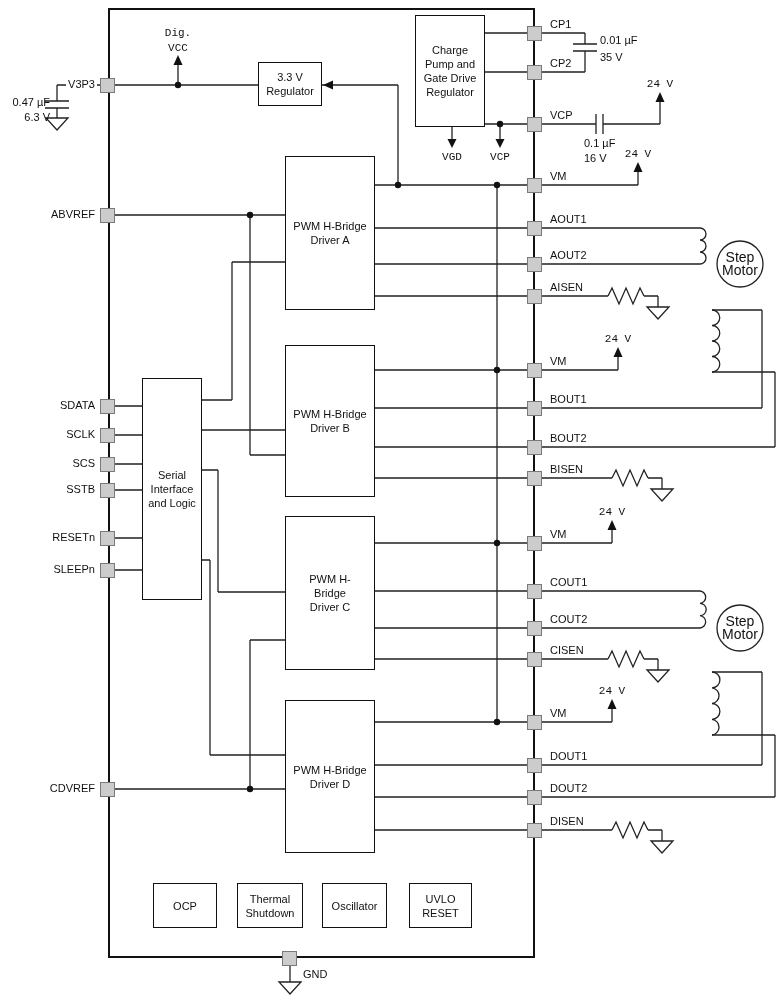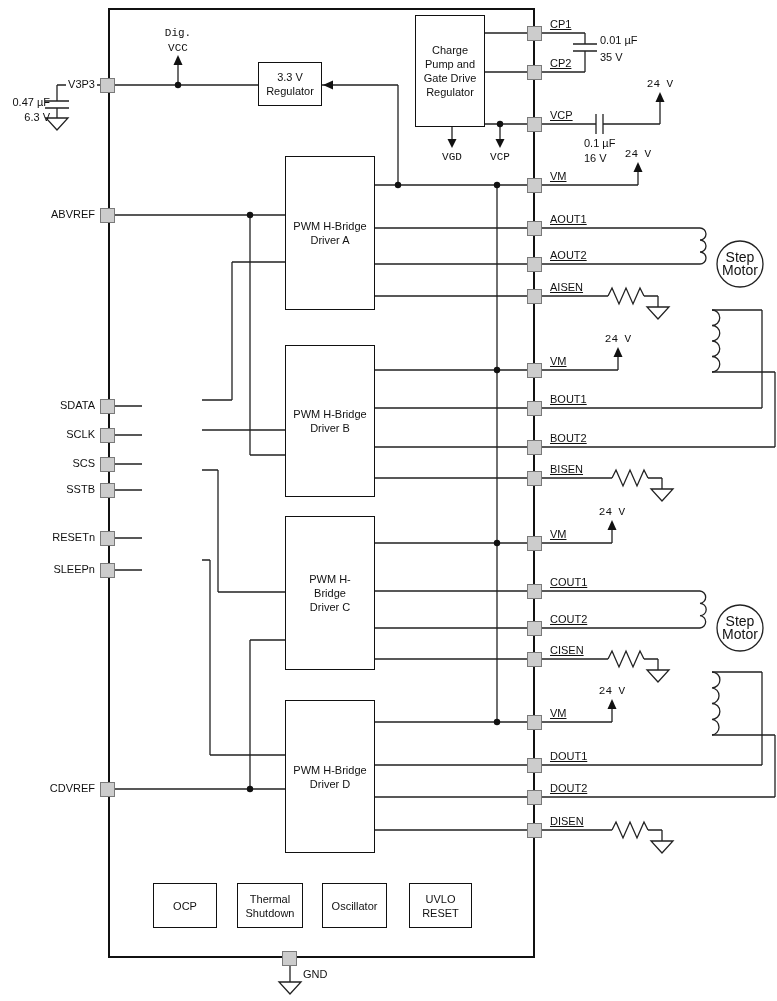--- a/index.html
+++ b/index.html
@@ -7,21 +7,21 @@
   .stage { position:relative; width:777px; height:1001px; background:#fff; overflow:hidden; color:#111; }
   .stage svg { position:absolute; left:0; top:0; }
   .ic { position:absolute; left:108px; top:8px; width:427px; height:950px; border:2px solid #111; background:transparent; }
   .block { position:absolute; background:#fff; border:1.6px solid #111; display:flex; align-items:center; justify-content:center;
            text-align:center; font-size:11px; line-height:14px; padding:0 3px; }
   .pin { position:absolute; width:15px; height:15px; background:#cccccc; border:1.6px solid #7a7a7a; }
   .lbl { position:absolute; font-size:11px; line-height:15px; white-space:nowrap; }
   .lbl.c { text-align:center; white-space:normal;font-family:Liberation Mono, monospace; }
   .lbl.r { text-align:right; }
   .lbl-l { right:680px; background:#fff; padding:0 2px; }
-  .lbl-r { left:550px; line-height:14px;text-decoration:underline; }
+  .lbl-r { left:550px; line-height:14px; }
   .motor-lbl { position:absolute; width:48px; font-size:14px; line-height:13px; text-align:center; white-space:normal; }
 </style>
 </head>
 <body>
 
 <div class="stage">
 
   <svg width="777" height="1001" viewBox="0 0 777 1001">
     <g stroke="#222" stroke-width="1.3" fill="none">
 
@@ -142,20 +142,23 @@
     <span>PWM H-Bridge Driver A</span>
     </div>
   <div class="block" style="left:285px;top:345px;width:90px;height:152px;padding:0 4px">
     <span>PWM H-Bridge Driver B</span>
     </div>
   <div class="block" style="left:285px;top:516px;width:90px;height:154px;padding:0 20px">
     <span>PWM H-Bridge Driver C</span>
     </div>
   <div class="block" style="left:285px;top:700px;width:90px;height:153px;padding:0 4px">
     <span>PWM H-Bridge Driver D</span>
+    </div>
+  <div class="block" style="left:142px;top:378px;width:60px;height:222px;padding:0 3px">
+    <span>Serial Interface and Logic</span>
     </div>
   <div class="block" style="left:153px;top:883px;width:64px;height:45px">
     <span>OCP</span>
     </div>
   <div class="block" style="left:237px;top:883px;width:66px;height:45px">
     <span>Thermal Shutdown</span>
     </div>
   <div class="block" style="left:322px;top:883px;width:65px;height:45px">
     <span>Oscillator</span>
     </div>

